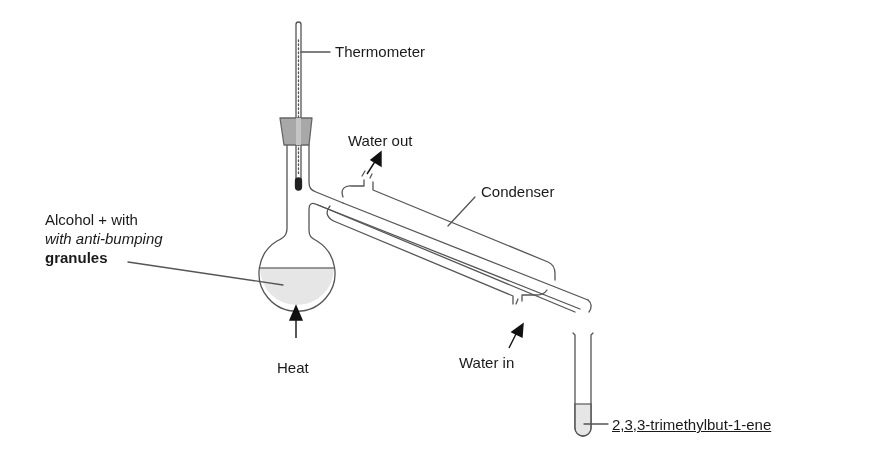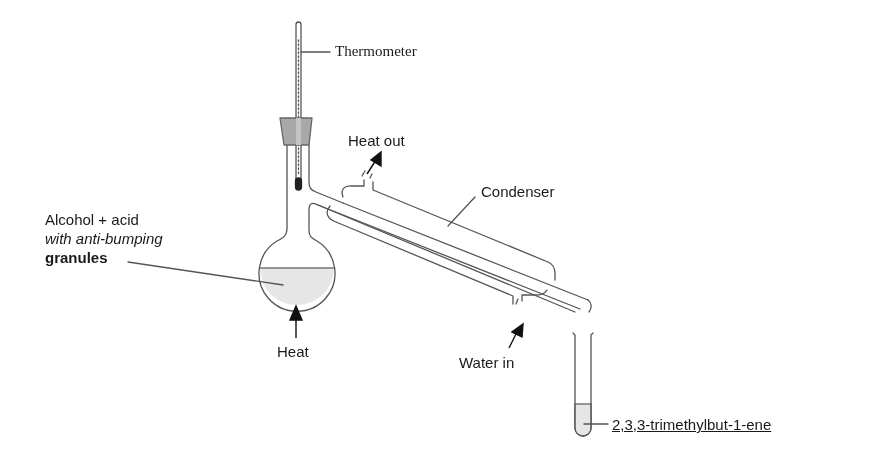--- a/index.html
+++ b/index.html
@@ -63,21 +63,21 @@
   <g stroke="#111" stroke-width="1.4" fill="#111">
     <line x1="296" y1="338" x2="296" y2="318"></line>
     <polygon points="290,320 302,320 296,306"></polygon>
     <line x1="367" y1="174" x2="376" y2="160"></line>
     <polygon points="371,160 381,166 381,152"></polygon>
     <line x1="509" y1="348" x2="517" y2="332"></line>
     <polygon points="512,332 522,337 523,324"></polygon>
   </g>
 </svg>
 
-<div class="lbl" style="left:335px; top:42px;font-family:Liberation Serif, serif;">Thermometer</div>
-<div class="lbl" style="left:348px; top:131px;">Heat out</div>
+<div class="lbl" style="left:335px; top:42px;">Thermometer</div>
+<div class="lbl" style="left:348px; top:131px;">Water out</div>
 <div class="lbl" style="left:481px; top:182px;text-align:center;">Condenser</div>
-<div class="lbl" style="left:45px; top:210px;">Alcohol + acid</div>
+<div class="lbl" style="left:45px; top:210px;">Alcohol + with</div>
 <div class="lbl" style="left:45px; top:229px;font-style:italic;">with anti-bumping</div>
 <div class="lbl" style="left:45px; top:248px;font-weight:bold;">granules</div>
-<div class="lbl" style="left:277px; top:342px;text-align:center;">Heat</div>
+<div class="lbl" style="left:277px; top:358px;text-align:center;">Heat</div>
 <div class="lbl" style="left:459px; top:353px;">Water in</div>
 <div class="lbl" style="left:612px; top:415px;text-decoration:underline;">2,3,3-trimethylbut-1-ene</div>
 
 </body></html>

